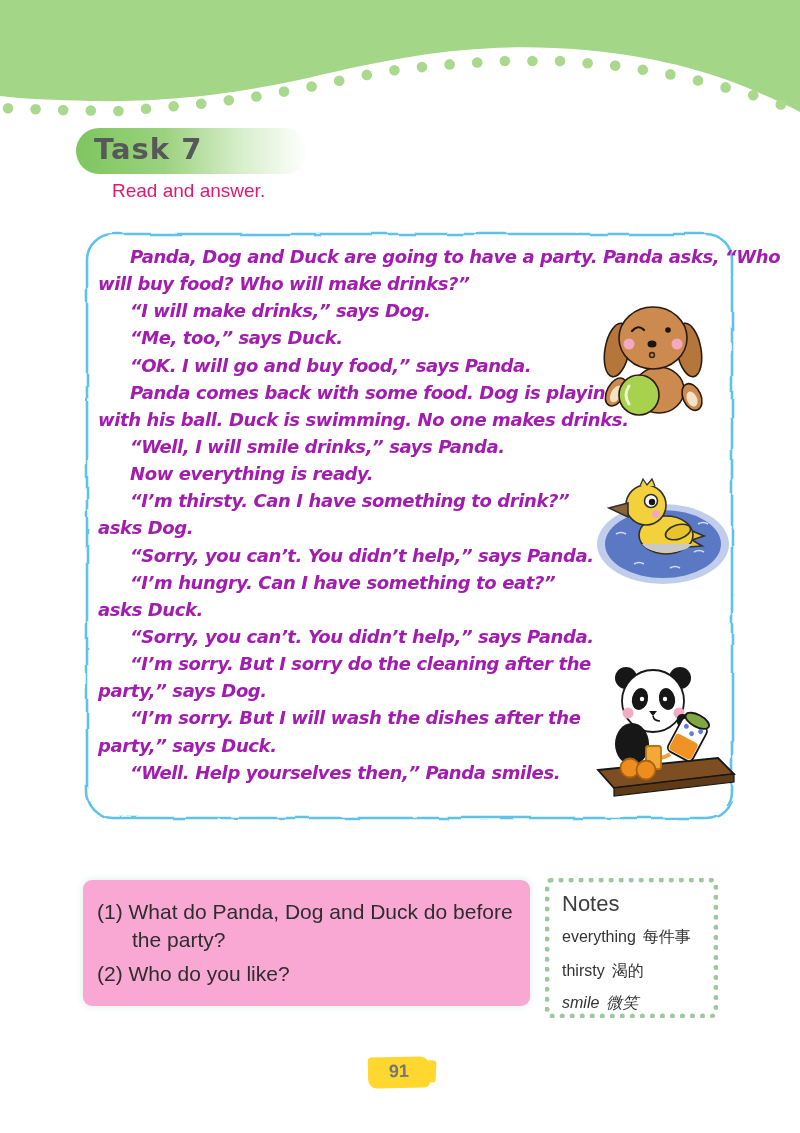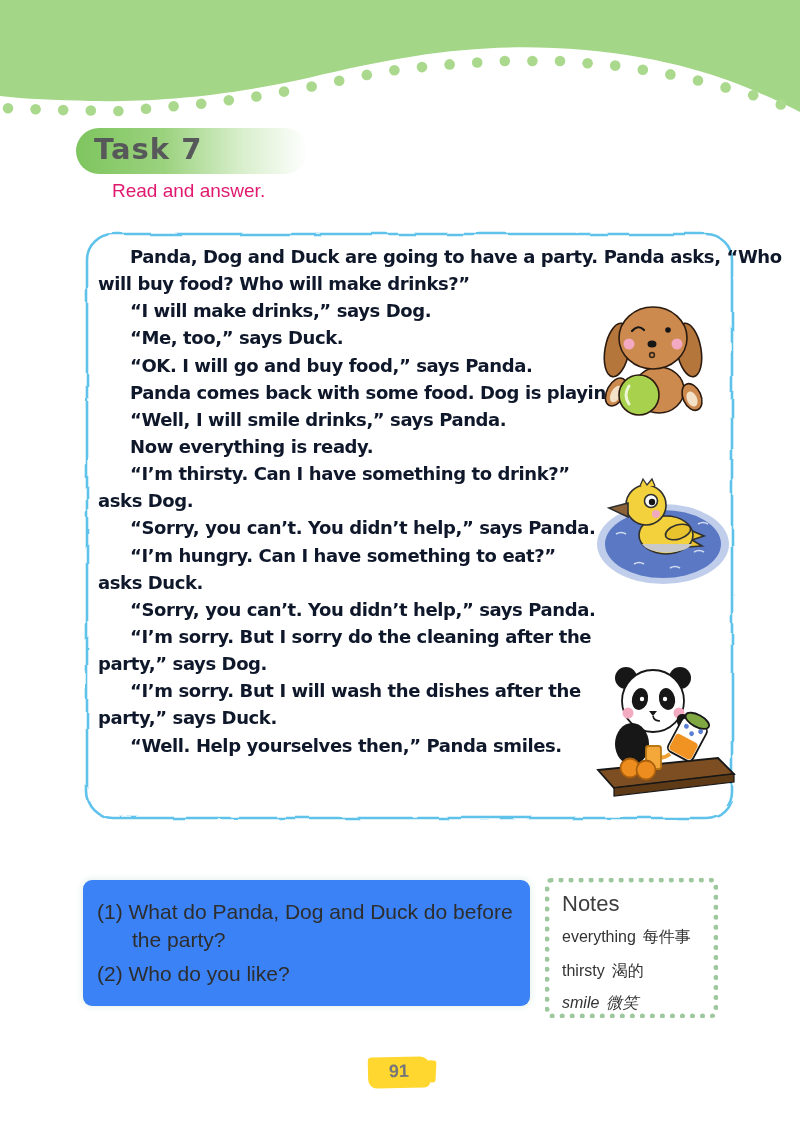--- a/index.html
+++ b/index.html
@@ -14,32 +14,32 @@
       background:linear-gradient(90deg,#7ec55f 0%,#9bd27e 38%,#d9efcd 72%,#ffffff 100%);}
   .task-badge span{position:absolute;left:18px;top:4px;font-size:29px;font-weight:bold;
       color:#57585a;letter-spacing:1px;font-family:"DejaVu Sans",sans-serif;}
 
   .instruction{position:absolute;left:112px;top:180px;font-size:19px;color:#e0196e;
       font-weight:500;}
 
   
   .pbox-border{position:absolute;left:78px;top:226px;}
   .passage{position:absolute;left:98px;top:243px;width:628px;}
-  .pline{height:27.15px;line-height:27.15px;white-space:nowrap;color:#0f172a;
-      font-family:"DejaVu Sans",sans-serif;font-size:18px;font-weight:700;letter-spacing:-0.4px;}
+  .pline{height:27.15px;line-height:27.15px;white-space:nowrap;color:#a21caf;
+      font-family:"DejaVu Sans",sans-serif;font-size:18px;font-weight:700;letter-spacing:-0.4px;font-style:italic;}
   .pline.ind{padding-left:32px;}
 
   .illustration{position:absolute;}
   #dog-art{left:602px;top:294px;}
   #duck-art{left:594px;top:472px;}
   #panda-art{left:590px;top:658px;}
 
   
   .questions-panel{position:absolute;left:83px;top:880px;width:447px;height:126px;
-      background:#3b82f6;border-radius:9px;box-shadow:0 0 6px 2px #e9f4ee;}
+      background:#f9a8d4;border-radius:9px;box-shadow:0 0 6px 2px #e9f4ee;}
   .qline{position:absolute;left:14px;white-space:nowrap;font-size:21px;color:#2d2d2d;}
   .q1a{top:20px;}
   .q1b{top:48px;padding-left:35px;text-align:right;}
   .q2{top:82px;}
 
   
   .notes-box{position:absolute;left:545px;top:878px;width:173px;height:140px;
       border:5px dotted #9dc89d;border-radius:6px;background:#ffffff;box-sizing:border-box;}
   .notes-title{position:absolute;left:12px;top:8px;font-size:22px;color:#3e3e3e;text-align:right;}
   .note-item{position:absolute;left:12px;white-space:nowrap;font-size:16px;color:#333;}
@@ -109,20 +109,21 @@
     <rect x="9" y="8" width="645" height="584" rx="26" fill="none" stroke="#5fc2eb" stroke-width="2.6" filter="url(#squig)"></rect>
   </svg>
 
   <div class="passage">
     <div class="pline ind">Panda, Dog and Duck are going to have a party. Panda asks, “Who</div>
     <div class="pline">will buy food? Who will make drinks?”</div>
     <div class="pline ind">“I will make drinks,” says Dog.</div>
     <div class="pline ind">“Me, too,” says Duck.</div>
     <div class="pline ind">“OK. I will go and buy food,” says Panda.</div>
     <div class="pline ind">Panda comes back with some food. Dog is playing</div>
+    <div class="pline">with his ball. Duck is swimming. No one makes drinks.</div>
     <div class="pline ind">“Well, I will smile drinks,” says Panda.</div>
     <div class="pline ind">Now everything is ready.</div>
     <div class="pline ind">“I’m thirsty. Can I have something to drink?”</div>
     <div class="pline">asks Dog.</div>
     <div class="pline ind">“Sorry, you can’t. You didn’t help,” says Panda.</div>
     <div class="pline ind">“I’m hungry. Can I have something to eat?”</div>
     <div class="pline">asks Duck.</div>
     <div class="pline ind">“Sorry, you can’t. You didn’t help,” says Panda.</div>
     <div class="pline ind">“I’m sorry. But I sorry do the cleaning after the</div>
     <div class="pline">party,” says Dog.</div>

